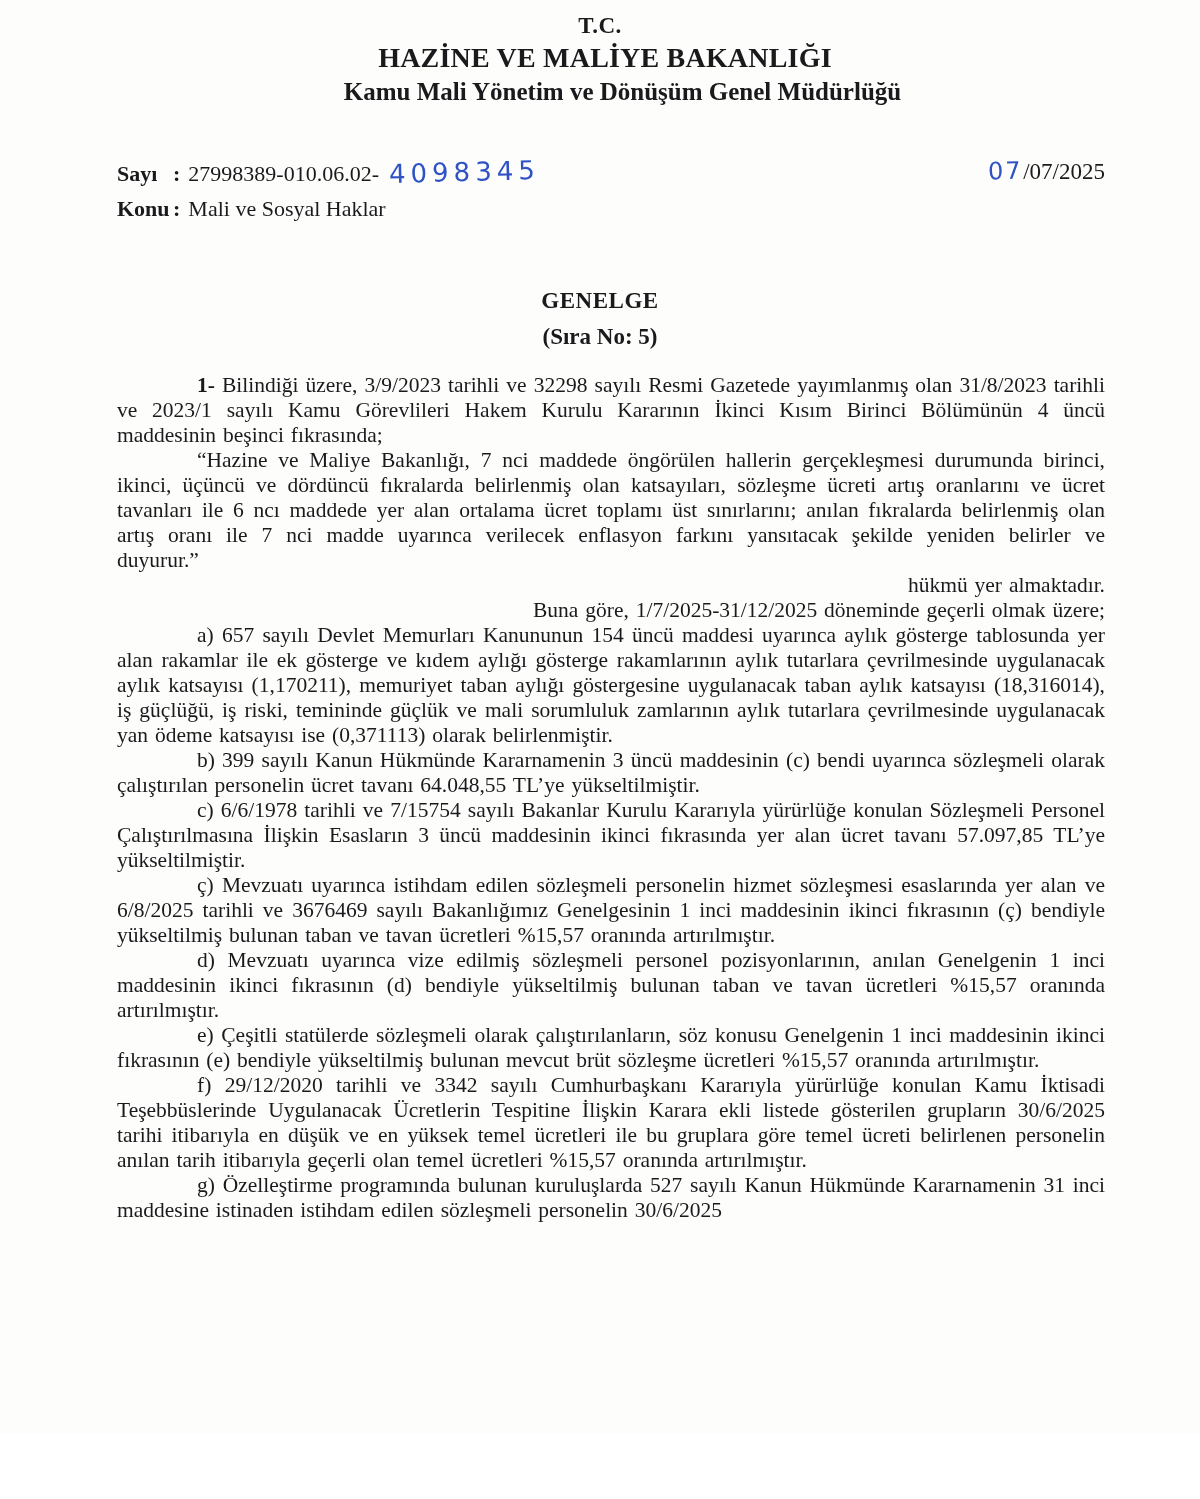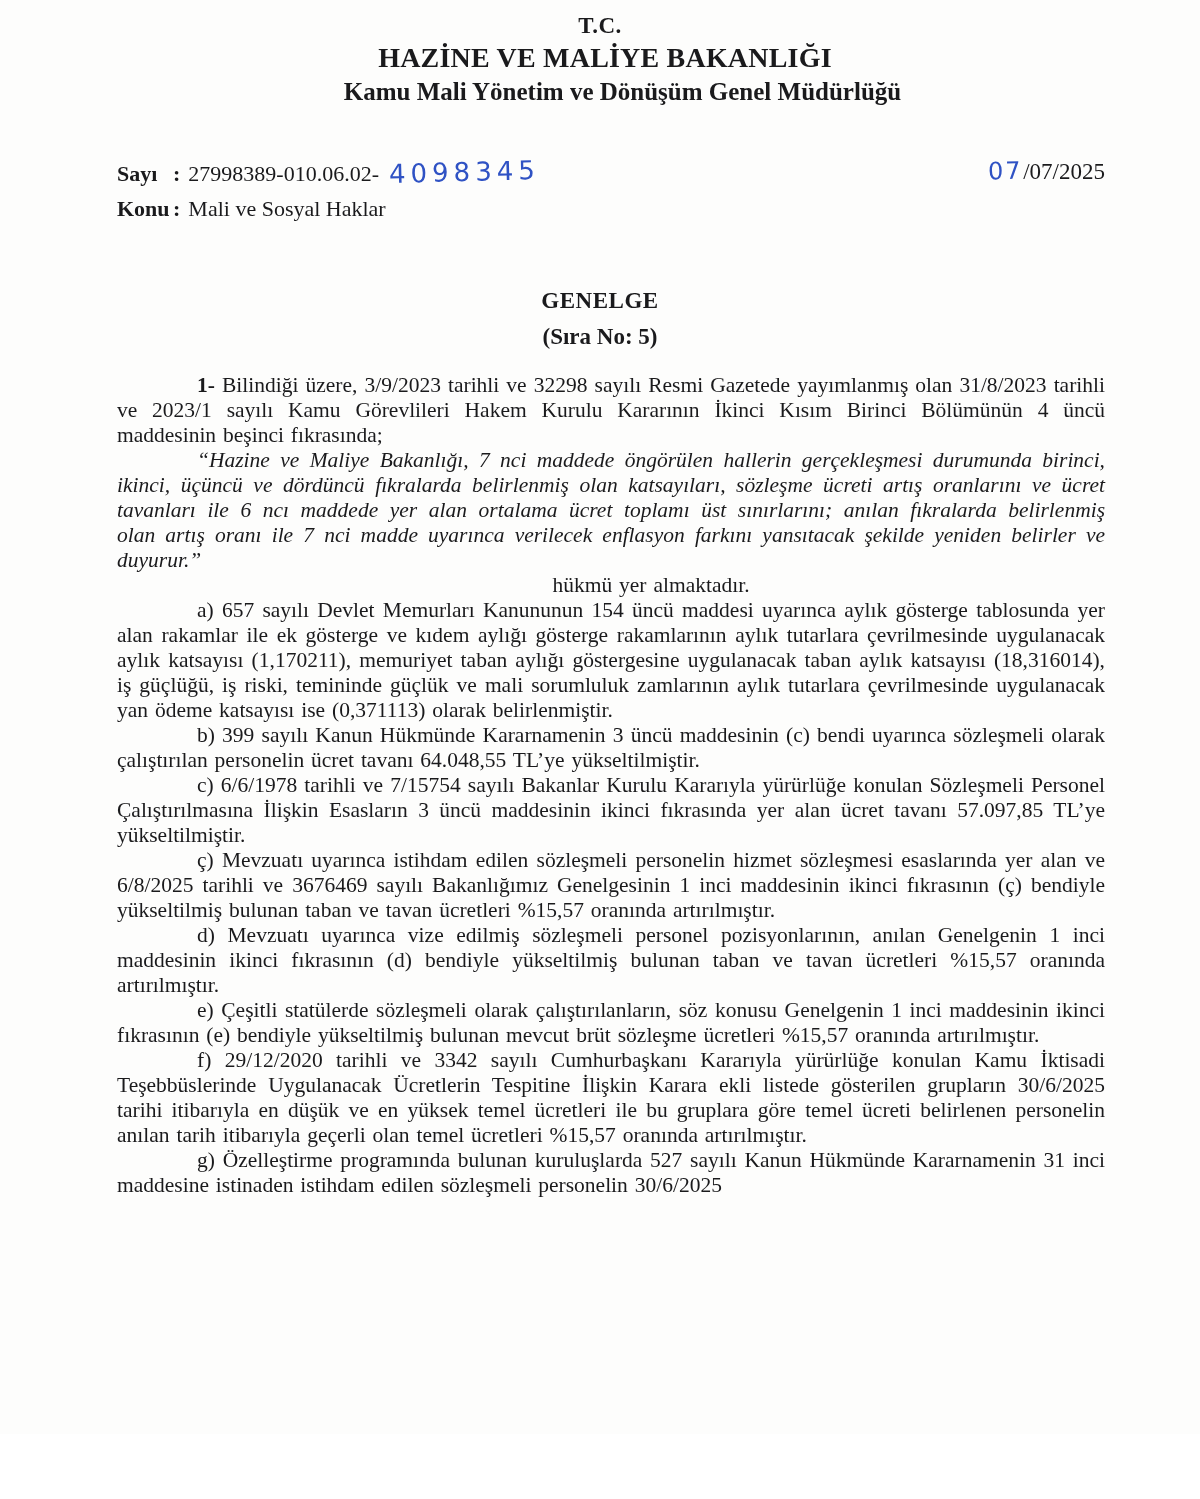--- a/index.html
+++ b/index.html
@@ -56,22 +56,22 @@
   
   .doc-body {
     padding: 23px 95px 0 117px;
     font-size: 21.5px;
     line-height: 25px;
     text-align: justify;
     word-spacing: 1.5px;
   }
   .para { margin: 0; text-indent: 80px; }
   .para .lead { font-weight: bold; }
-  .para.quote { font-style: italic; word-spacing: 3px; }
-  .para.noj { text-align: center; }
+  .para.quote { word-spacing: 3px; }
+  .para.noj { text-align: right; }
 </style>
 </head>
 <body>
 
 <div class="page">
 
   <div class="doc-header">
     <div class="hdr-tc">T.C.</div>
     <div class="hdr-ministry">HAZİNE VE MALİYE BAKANLIĞI</div>
     <div class="hdr-directorate">Kamu Mali Yönetim ve Dönüşüm Genel Müdürlüğü</div>
@@ -93,20 +93,21 @@
 
   <div class="title-block">
     <div class="title-main">GENELGE</div>
     <div class="title-sub">(Sıra No: 5)</div>
   </div>
 
   <div class="doc-body">
     <p class="para"><b class="lead">1-</b><span> Bilindiği üzere, 3/9/2023 tarihli ve 32298 sayılı Resmi Gazetede yayımlanmış olan 31/8/2023 tarihli ve 2023/1 sayılı Kamu Görevlileri Hakem Kurulu Kararının İkinci Kısım Birinci Bölümünün 4 üncü maddesinin beşinci fıkrasında;</span></p>
     <p class="para quote">“Hazine ve Maliye Bakanlığı, 7 nci maddede öngörülen hallerin gerçekleşmesi durumunda birinci, ikinci, üçüncü ve dördüncü fıkralarda belirlenmiş olan katsayıları, sözleşme ücreti artış oranlarını ve ücret tavanları ile 6 ncı maddede yer alan ortalama ücret toplamı üst sınırlarını; anılan fıkralarda belirlenmiş olan artış oranı ile 7 nci madde uyarınca verilecek enflasyon farkını yansıtacak şekilde yeniden belirler ve duyurur.”</p>
     <p class="para noj">hükmü yer almaktadır.</p>
+    <p class="para noj">Buna göre, 1/7/2025-31/12/2025 döneminde geçerli olmak üzere;</p>
     <p class="para">a) 657 sayılı Devlet Memurları Kanununun 154 üncü maddesi uyarınca aylık gösterge tablosunda yer alan rakamlar ile ek gösterge ve kıdem aylığı gösterge rakamlarının aylık tutarlara çevrilmesinde uygulanacak aylık katsayısı (1,170211), memuriyet taban aylığı göstergesine uygulanacak taban aylık katsayısı (18,316014), iş güçlüğü, iş riski, temininde güçlük ve mali sorumluluk zamlarının aylık tutarlara çevrilmesinde uygulanacak yan ödeme katsayısı ise (0,371113) olarak belirlenmiştir.</p>
     <p class="para">b) 399 sayılı Kanun Hükmünde Kararnamenin 3 üncü maddesinin (c) bendi uyarınca sözleşmeli olarak çalıştırılan personelin ücret tavanı 64.048,55 TL’ye yükseltilmiştir.</p>
     <p class="para">c) 6/6/1978 tarihli ve 7/15754 sayılı Bakanlar Kurulu Kararıyla yürürlüğe konulan Sözleşmeli Personel Çalıştırılmasına İlişkin Esasların 3 üncü maddesinin ikinci fıkrasında yer alan ücret tavanı 57.097,85 TL’ye yükseltilmiştir.</p>
     <p class="para">ç) Mevzuatı uyarınca istihdam edilen sözleşmeli personelin hizmet sözleşmesi esaslarında yer alan ve 6/8/2025 tarihli ve 3676469 sayılı Bakanlığımız Genelgesinin 1 inci maddesinin ikinci fıkrasının (ç) bendiyle yükseltilmiş bulunan taban ve tavan ücretleri %15,57 oranında artırılmıştır.</p>
     <p class="para">d) Mevzuatı uyarınca vize edilmiş sözleşmeli personel pozisyonlarının, anılan Genelgenin 1 inci maddesinin ikinci fıkrasının (d) bendiyle yükseltilmiş bulunan taban ve tavan ücretleri %15,57 oranında artırılmıştır.</p>
     <p class="para">e) Çeşitli statülerde sözleşmeli olarak çalıştırılanların, söz konusu Genelgenin 1 inci maddesinin ikinci fıkrasının (e) bendiyle yükseltilmiş bulunan mevcut brüt sözleşme ücretleri %15,57 oranında artırılmıştır.</p>
     <p class="para">f) 29/12/2020 tarihli ve 3342 sayılı Cumhurbaşkanı Kararıyla yürürlüğe konulan Kamu İktisadi Teşebbüslerinde Uygulanacak Ücretlerin Tespitine İlişkin Karara ekli listede gösterilen grupların 30/6/2025 tarihi itibarıyla en düşük ve en yüksek temel ücretleri ile bu gruplara göre temel ücreti belirlenen personelin anılan tarih itibarıyla geçerli olan temel ücretleri %15,57 oranında artırılmıştır.</p>
     <p class="para">g) Özelleştirme programında bulunan kuruluşlarda 527 sayılı Kanun Hükmünde Kararnamenin 31 inci maddesine istinaden istihdam edilen sözleşmeli personelin 30/6/2025</p>
   </div>
 

